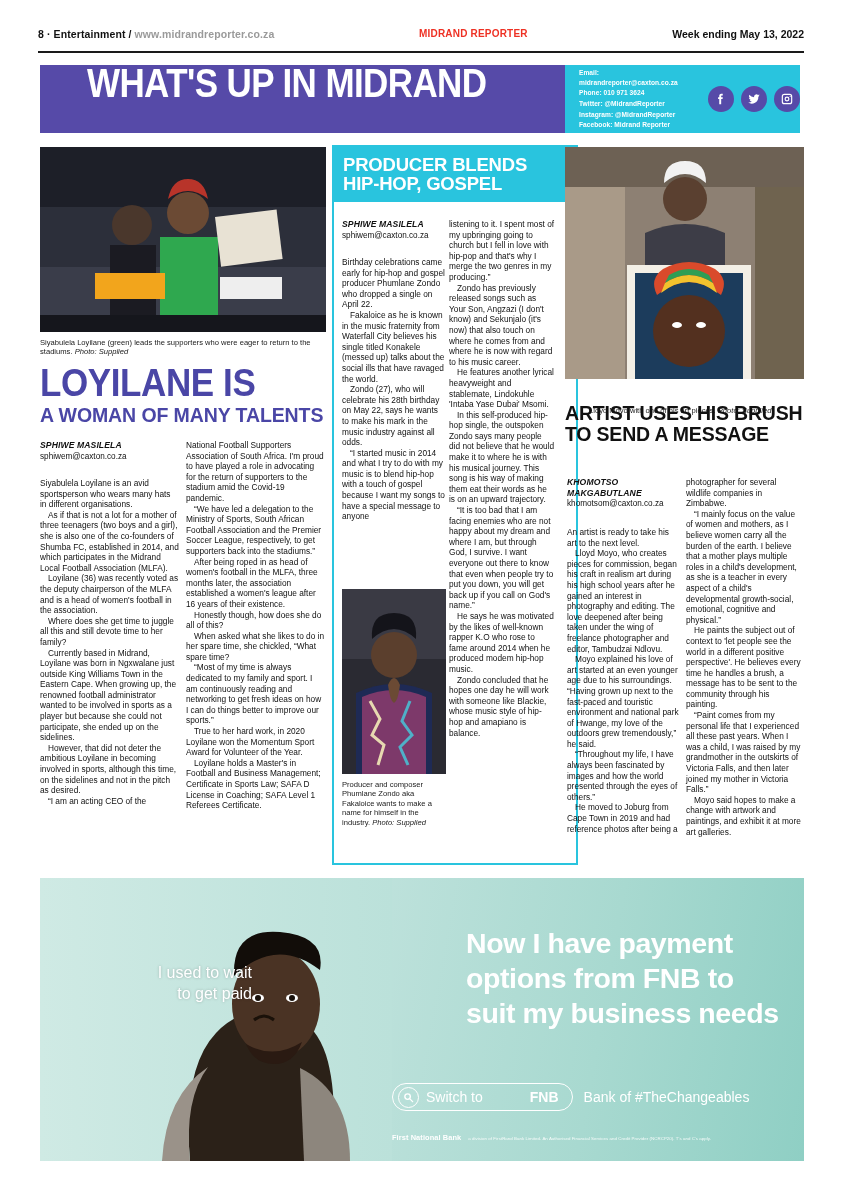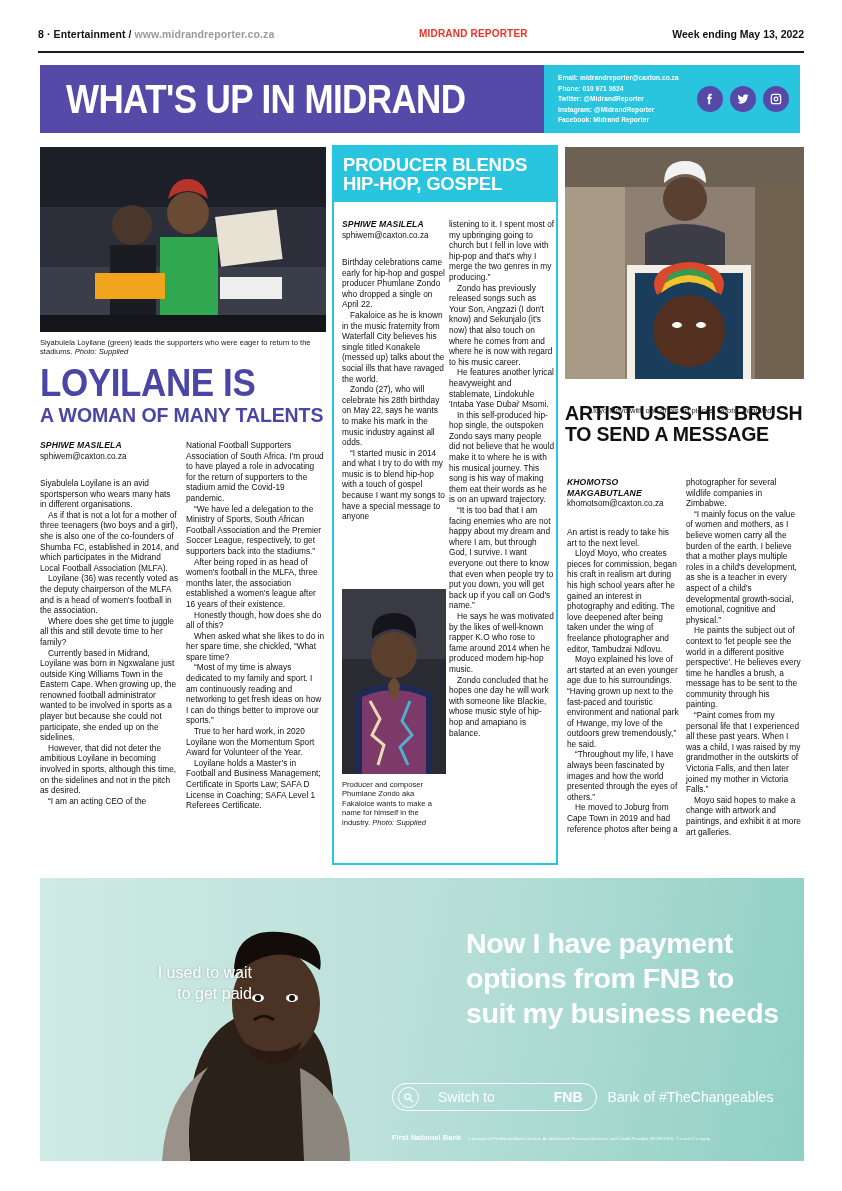--- a/index.html
+++ b/index.html
@@ -23,21 +23,21 @@
   .folio-mid{font-size:10px;font-weight:bold;color:#ee3124;letter-spacing:.2px;}
   .folio-right{font-size:10.5px;font-weight:bold;}
   .folio-rule{position:absolute;left:38px;top:51px;width:766px;height:1.6px;background:#1a1a1a;}
 
   
   .masthead{
     position:absolute;left:40px;top:65px;width:760px;height:68px;
     display:flex;
   }
   .mast-purple{
-    flex:0 0 504px;background:#564aa8;display:flex;align-items:center;
+    flex:0 0 504px;background:#564aa8;display:flex;padding-left:21px;
   }
   .mast-title{
     color:#fff;font-size:35px;font-weight:bold;letter-spacing:-0.6px;
     padding-left:26px;font-family:"Liberation Sans",sans-serif;
     transform:scaleY(1.18);transform-origin:left center;
   }
   .mast-cyan{
     flex:1 1 auto;background:#29c4de;display:flex;align-items:center;
     padding-left:14px;gap:10px;
   }
@@ -79,21 +79,21 @@
   .left-head .l2{
     font-size:19.5px;font-weight:bold;color:#4a46a6;letter-spacing:-0.1px;
     line-height:20px;margin-top:7px;
   }
   .left-byline{position:absolute;left:40px;top:440px;width:140px;}
   .left-col-a{position:absolute;left:40px;top:478px;width:139px;}
   .left-col-b{position:absolute;left:186px;top:440px;width:139px;}
 
   
   .mid-box{
-    position:absolute;left:332px;top:145px;width:226px;height:720px;
+    position:absolute;left:332px;top:145px;width:246px;height:720px;
     border:2.5px solid #29c4de;background:#fff;box-sizing:border-box;
   }
   .mid-head{
     background:#29c4de;color:#fff;padding:8px 9px 9px 9px;
   }
   .mid-head div{
     font-size:18.5px;font-weight:bold;line-height:19px;letter-spacing:-0.2px;
   }
   .mid-byline{position:absolute;left:4px;top:72px;width:107px;padding-left:4px;}
   .mid-col-a{position:absolute;left:8px;top:110px;width:104px;}
@@ -134,21 +134,21 @@
   }
   .ad-head{
     position:absolute;left:385px;top:48px;width:380px;
     color:#ffffff;font-size:28.5px;line-height:35px;font-weight:bold;letter-spacing:-0.4px;margin-left:41px;
   }
   .cta-row{
     position:absolute;left:392px;top:1083px;display:flex;align-items:center;gap:11px;
   }
   .cta-pill{
     border:1.6px solid #ffffff;border-radius:18px;height:26px;
-    display:flex;align-items:center;padding:0 13px 0 5px;gap:19px;
+    display:flex;align-items:center;padding:0 13px 0 5px;gap:7px;
     color:#fff;font-size:14px;
   }
   .cta-mag{
     width:19px;height:19px;border:1.6px solid #fff;border-radius:50%;
     display:flex;align-items:center;justify-content:center;
   }
   .cta-mag svg{width:11px;height:11px;}
   .cta-bold{font-weight:bold;padding-left:40px;}
   .cta-tag{color:#fff;font-size:14px;}
   .ad-legal{

